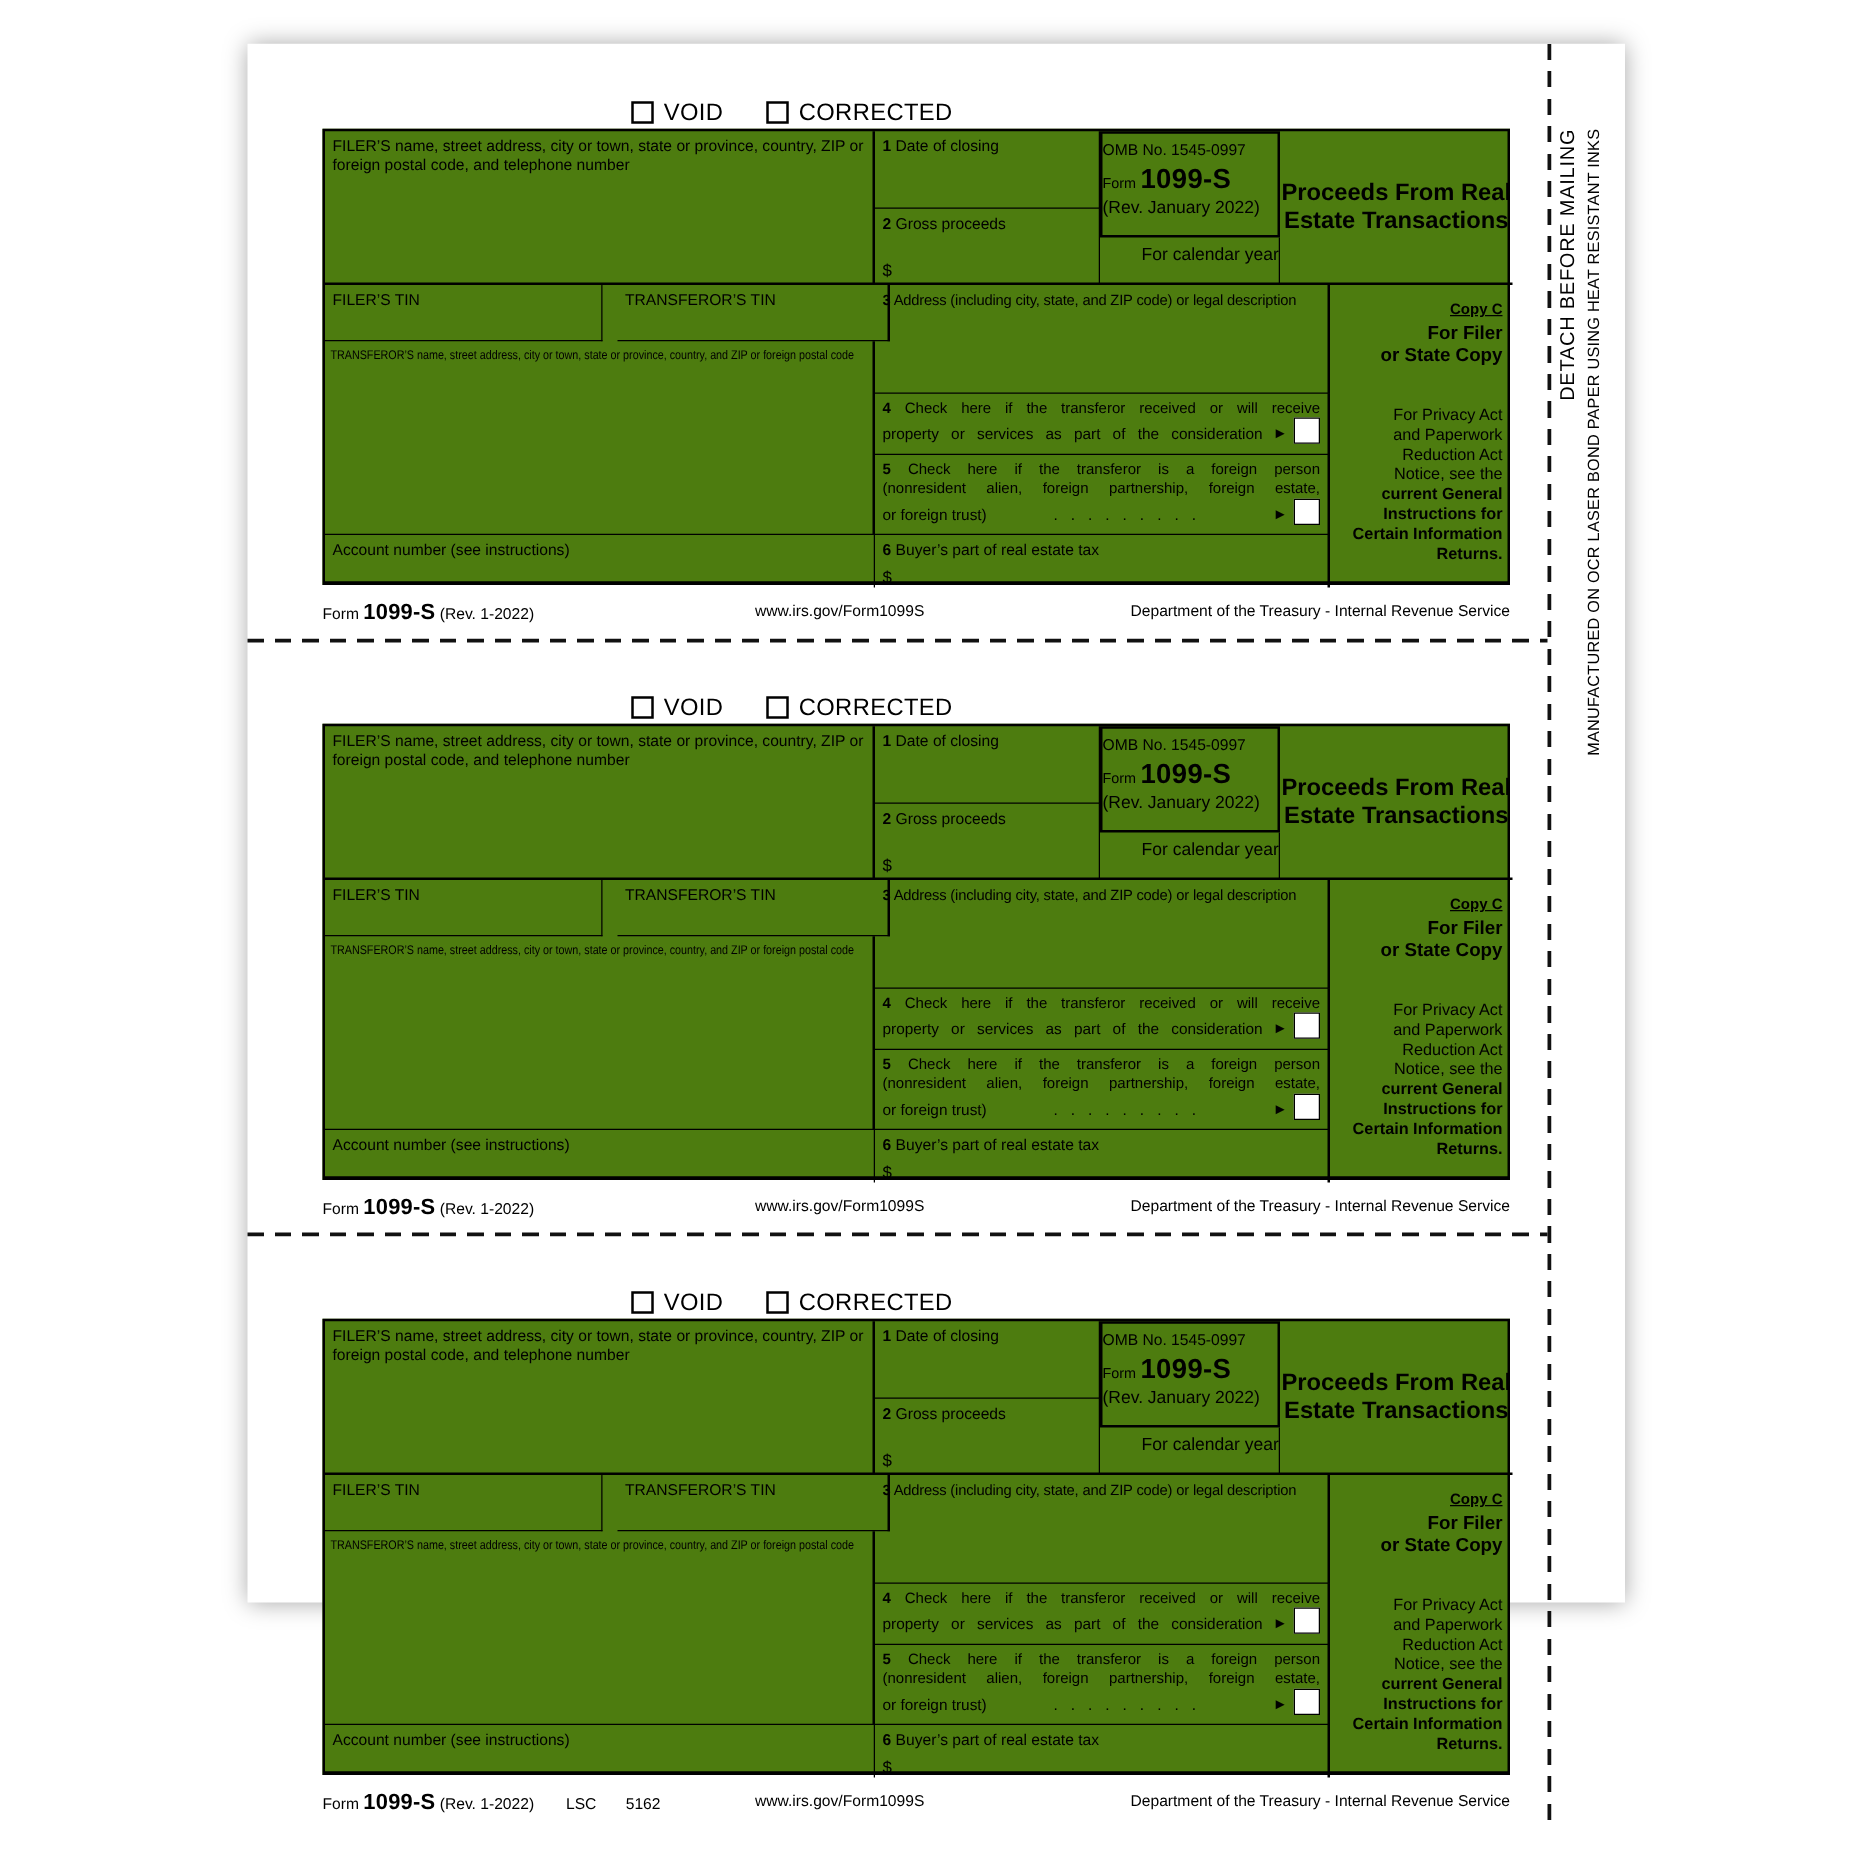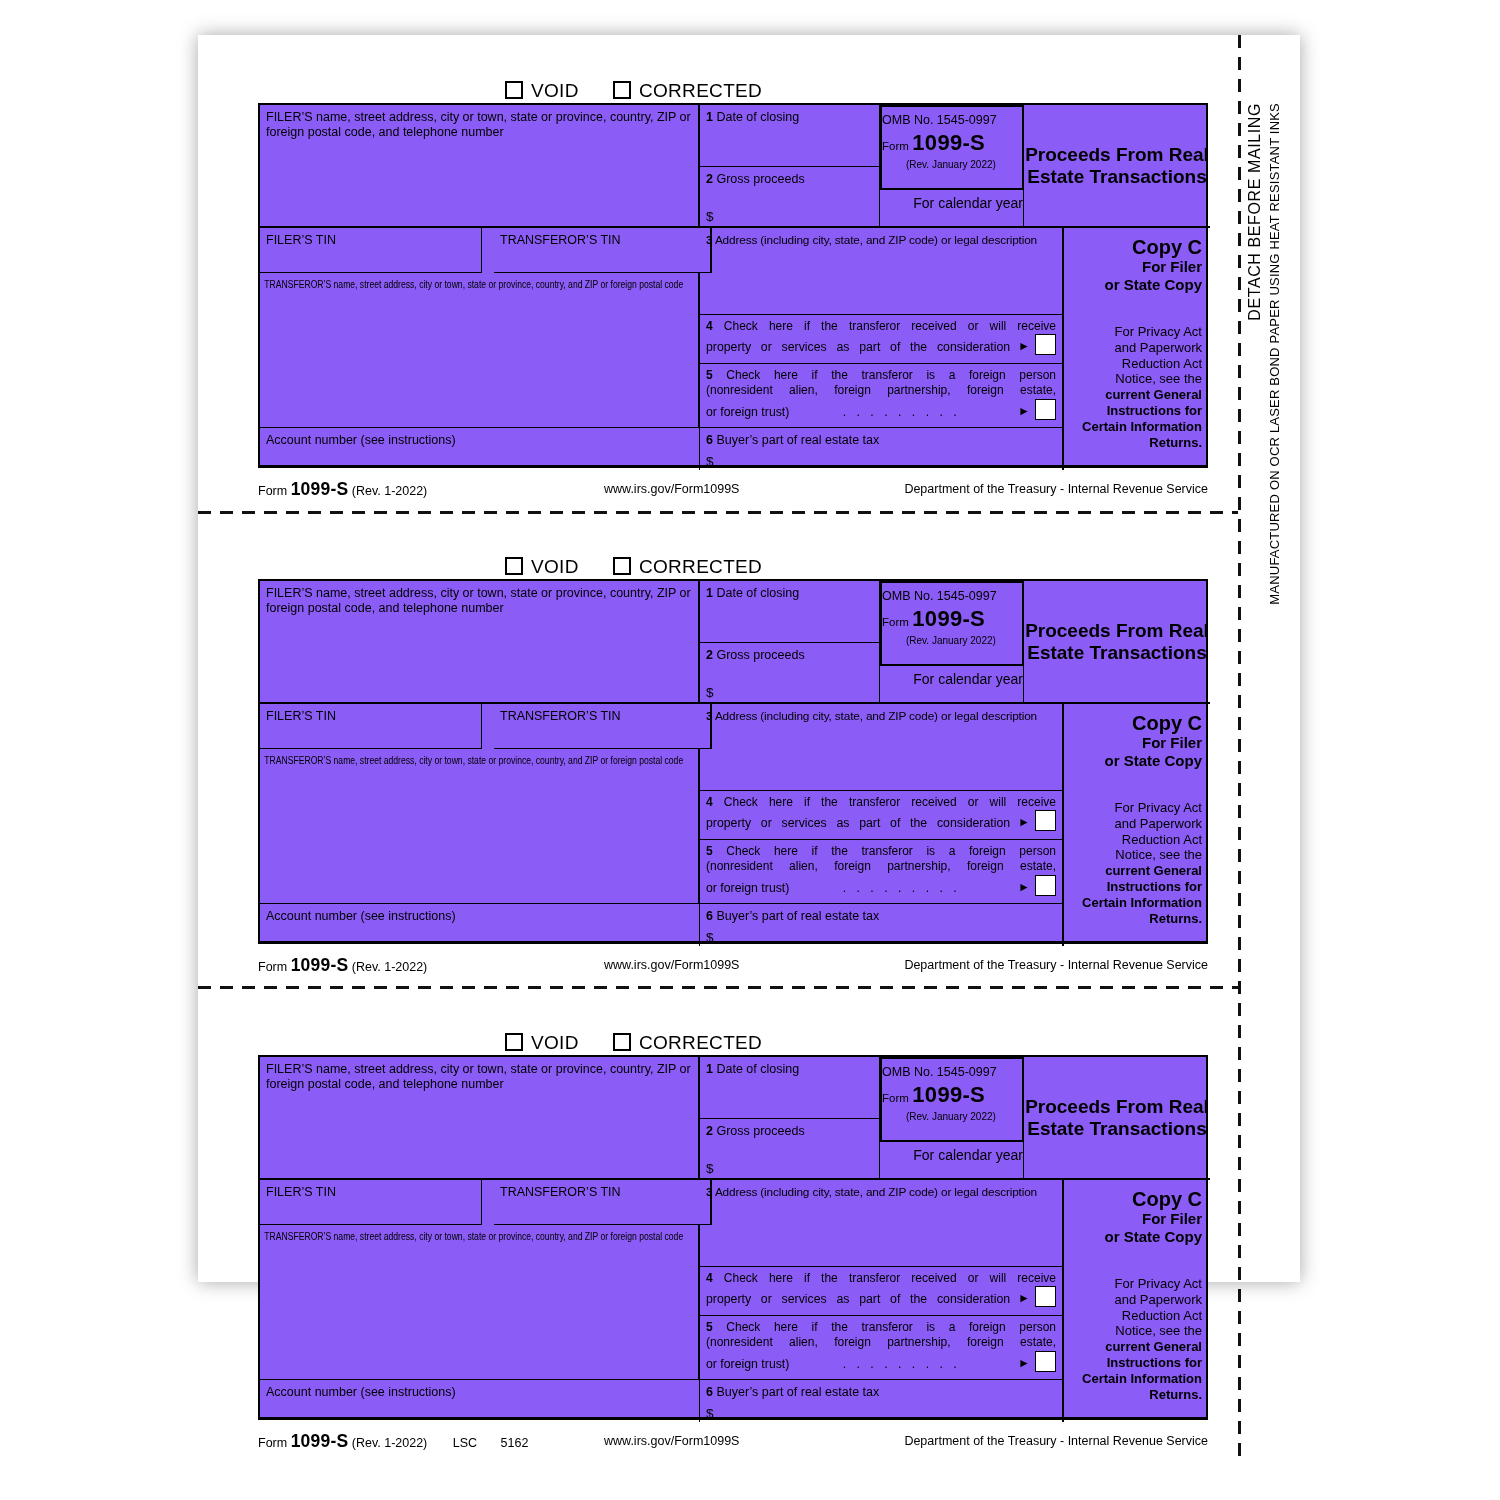--- a/index.html
+++ b/index.html
@@ -15,51 +15,51 @@
   .side-strip{position:absolute;left:1047px;top:635px;width:567px;
     transform:rotate(-90deg);transform-origin:0 0;text-align:right;white-space:nowrap;}
   .side-l1{font-size:16px;letter-spacing:.6px;line-height:19px;margin-bottom:3px;}
   .side-l2{font-size:13px;letter-spacing:.2px;line-height:15px;}
   
   .form-copy{position:absolute;left:60px;width:950px;height:420px;}
   .void-row{position:absolute;left:0;top:0;width:950px;height:24px;}
   .cbx{position:absolute;top:3px;width:18px;height:18px;border:2px solid #000;background:#fff;box-sizing:border-box;}
   .cbx-label{position:absolute;top:2px;font-size:19px;letter-spacing:.3px;}
   .tbl{position:absolute;left:0;top:25px;width:950px;height:365px;border:2px solid #000;
-    border-bottom-width:3px;box-sizing:border-box;background:#8b5cf6;}
+    border-bottom-width:3px;box-sizing:border-box;background:#4d7c0f;}
   .cell{position:absolute;box-sizing:border-box;font-size:12.5px;line-height:15px;}
   .br15{border-right:1.5px solid #000;} .br2{border-right:2px solid #000;}
   .bb15{border-bottom:1.5px solid #000;} .bb25{border-bottom:2.5px solid #000;}
   .pad{padding:5px 6px 0 6px;}
   .num{font-weight:bold;}
   .c-filer{left:0;top:0;width:440px;height:123px;}
   .c-box1{left:440px;top:0;width:180px;height:62px;}
   .c-box2{left:440px;top:62px;width:180px;height:61px;}
   .c-omb{left:620px;top:0;width:144px;height:85px;border:2px solid #000;}
   .omb-no{font-size:12.5px;padding-top:6px;}
   .omb-form{padding-top:7px;}
   .omb-form .w{font-size:11.5px;} .omb-form .n{font-size:22px;font-weight:bold;letter-spacing:.3px;}
-  .omb-rev{font-size:10px;padding-top:3px;margin-left:24px;}
+  .omb-rev{font-size:14px;padding-top:3px;}
   .c-cal{left:620px;top:85px;width:144px;height:38px;text-align:right;font-size:14px;padding-top:6px;}
   .r-title{left:764px;top:0;width:186px;height:123px;display:flex;flex-direction:column;
     justify-content:center;align-items:center;text-align:center;}
   .r-title div{font-size:19px;font-weight:bold;line-height:21.5px;text-align:right;}
   .c-ftin{left:0;top:123px;width:222px;height:45px;}
   .c-ttin{left:222px;top:123px;width:218px;height:45px;margin-left:12px;}
   .c-tname{left:0;top:168px;width:440px;height:155px;}
   .tname-label{font-size:10px;white-space:nowrap;transform:scaleX(.86);transform-origin:0 0;padding:4px 0 0 5px;}
   .c-box3{left:440px;top:123px;width:364px;height:87px;}
   .b3-label{font-size:11.8px;letter-spacing:-.15px;white-space:nowrap;}
   .c-box4{left:440px;top:210px;width:364px;height:49px;}
   .c-box5{left:440px;top:259px;width:364px;height:64px;}
   .c-account{left:0;top:323px;width:440px;height:42px;}
   .c-box6{left:440px;top:323px;width:364px;height:42px;}
   .r-copy{left:804px;top:123px;width:146px;height:242px;text-align:right;}
   .copy-head{padding:8px 8px 0 0;}
-  .copy-title{font-size:20px;font-weight:bold;line-height:22px;}
+  .copy-title{font-size:12px;font-weight:bold;line-height:22px;text-decoration:underline;}
   .copy-sub{font-size:15px;font-weight:bold;line-height:18px;}
   .privacy{position:absolute;right:8px;top:96px;font-size:13px;line-height:15.8px;}
   .privacy .b{font-weight:bold;}
   .b45{font-size:12px;line-height:15px;padding:4px 6px 0 6px;}
   .just{text-align:justify;text-align-last:justify;}
   .b45-row{display:flex;align-items:flex-end;padding:0 6px;}
   .b45-row .t{flex:1;font-size:12.3px;line-height:15px;text-align:right;}
   .ptr{font-size:12px;margin:0 5px 1px 8px;}
   .scb{width:21px;height:21px;border:1.5px solid #000;box-sizing:border-box;background:#fff;flex:0 0 auto;}
   .dots{flex:1;overflow:hidden;white-space:nowrap;word-spacing:7px;font-size:12.3px;text-align:center;}

